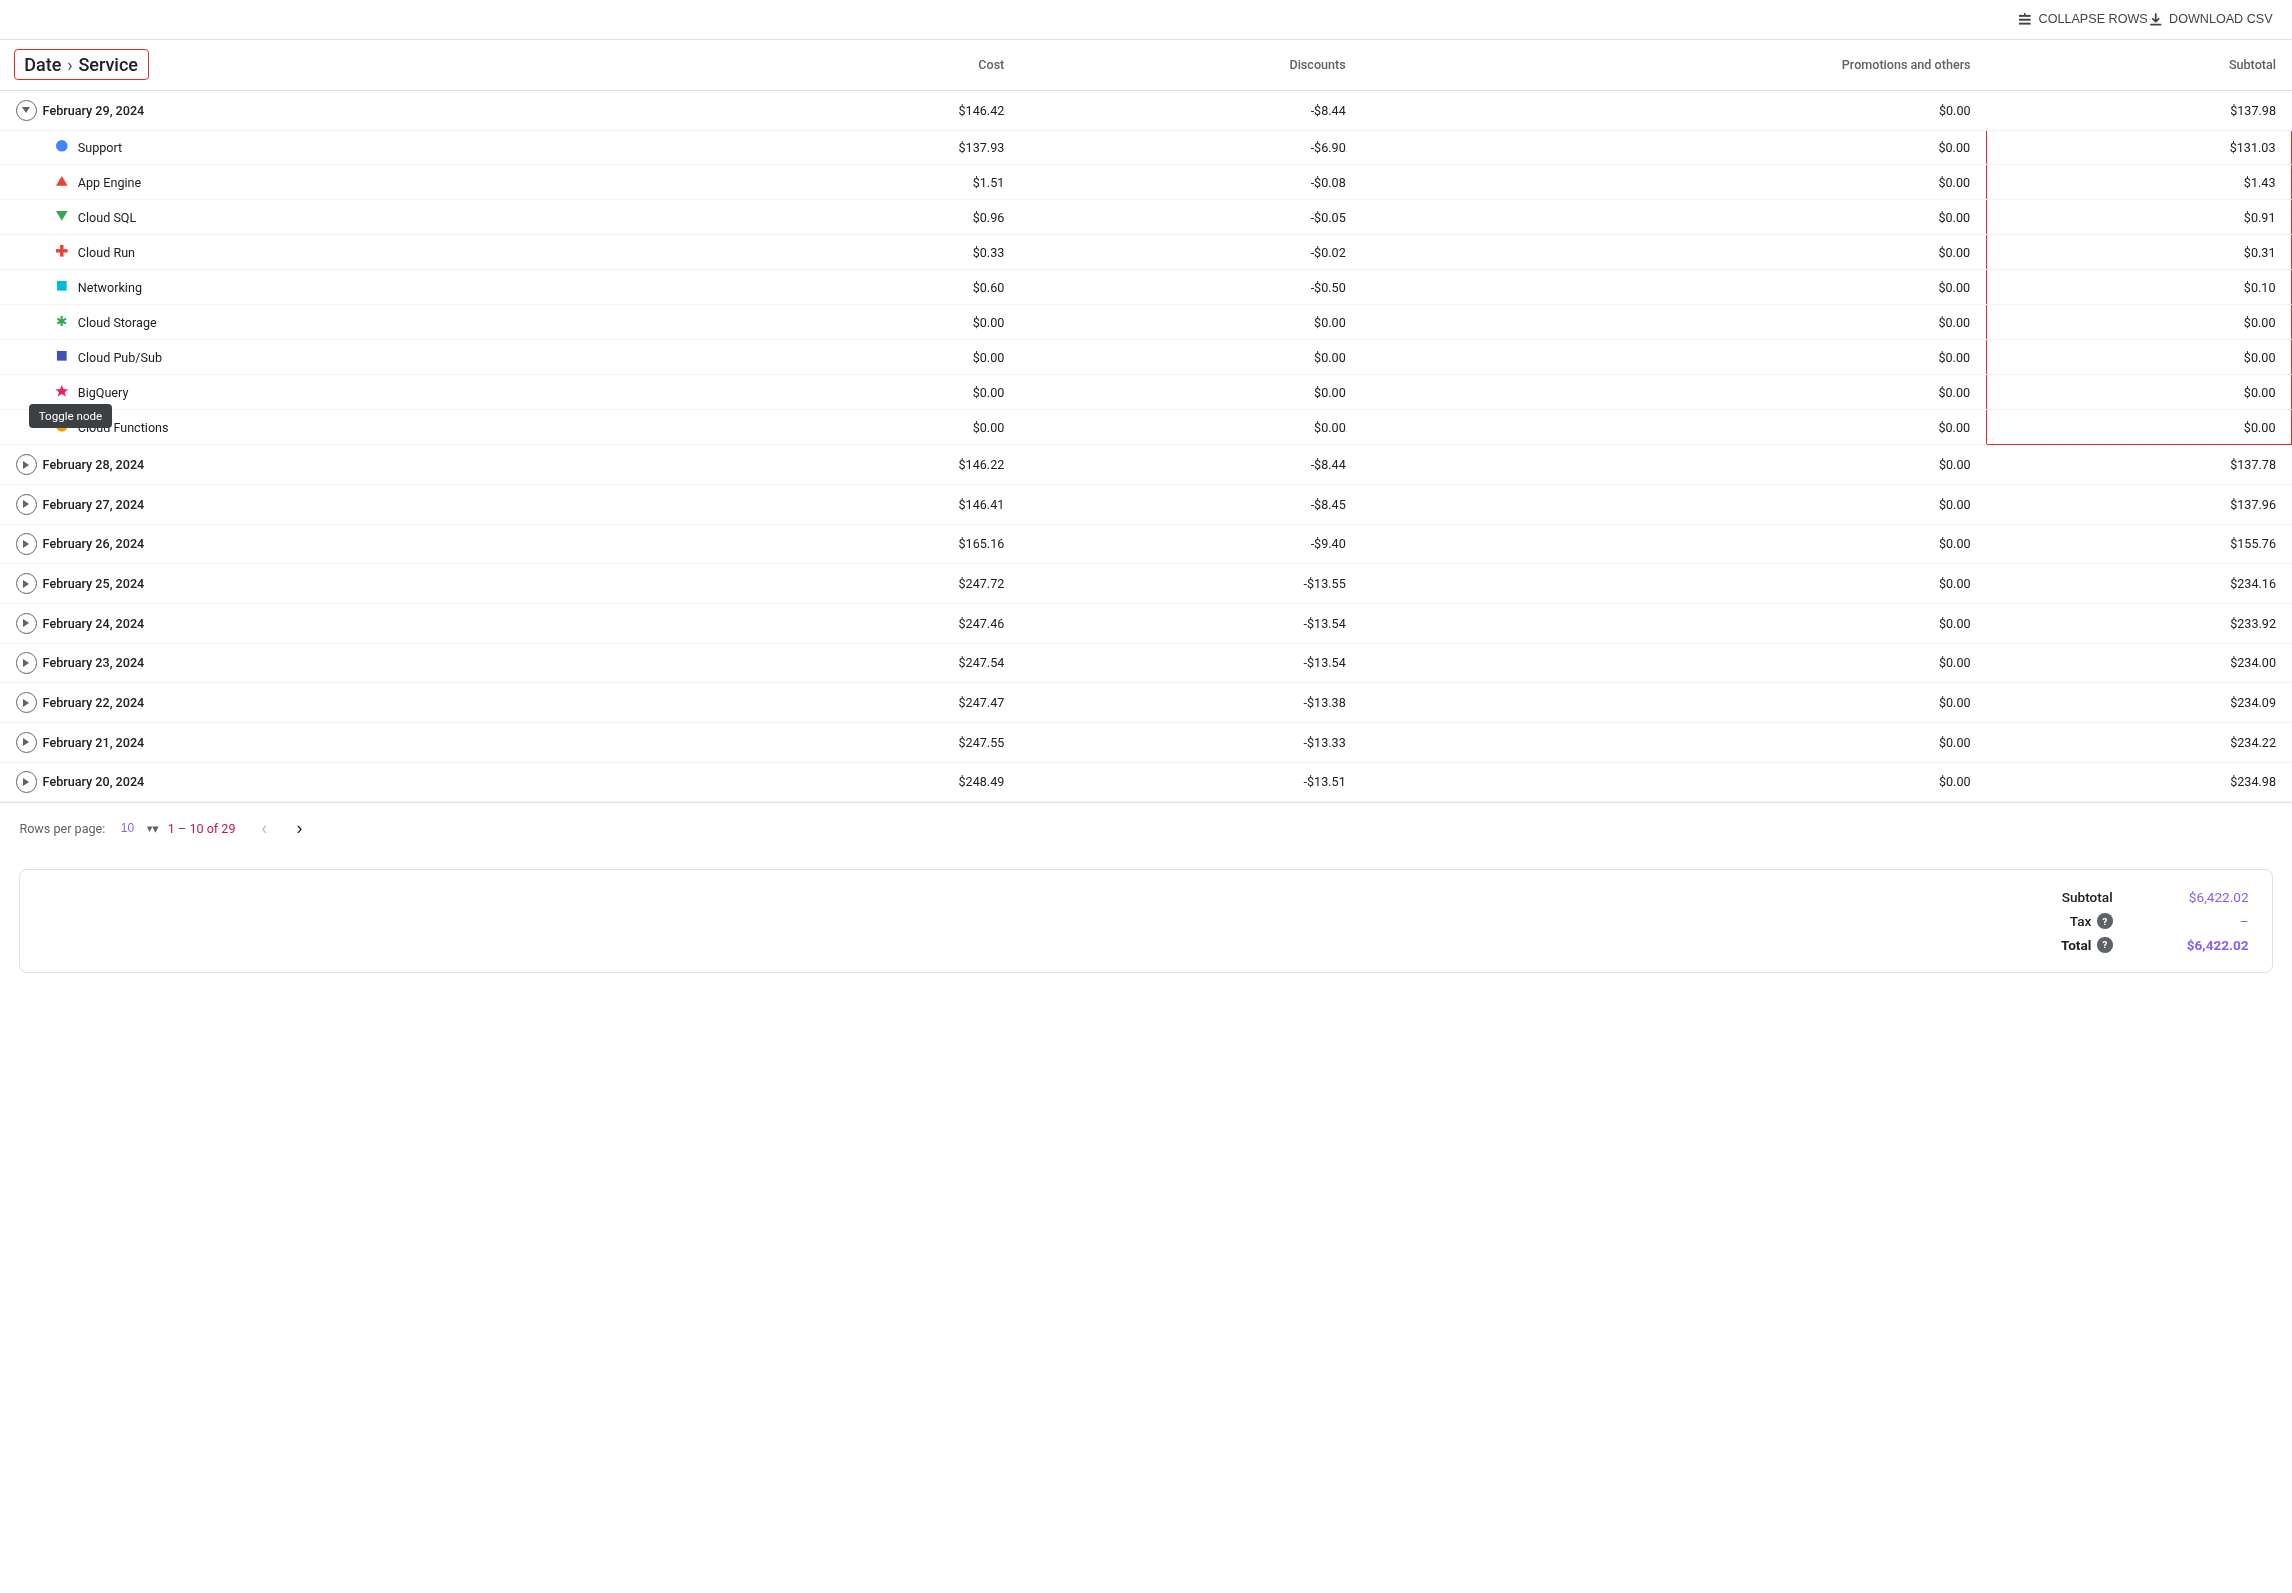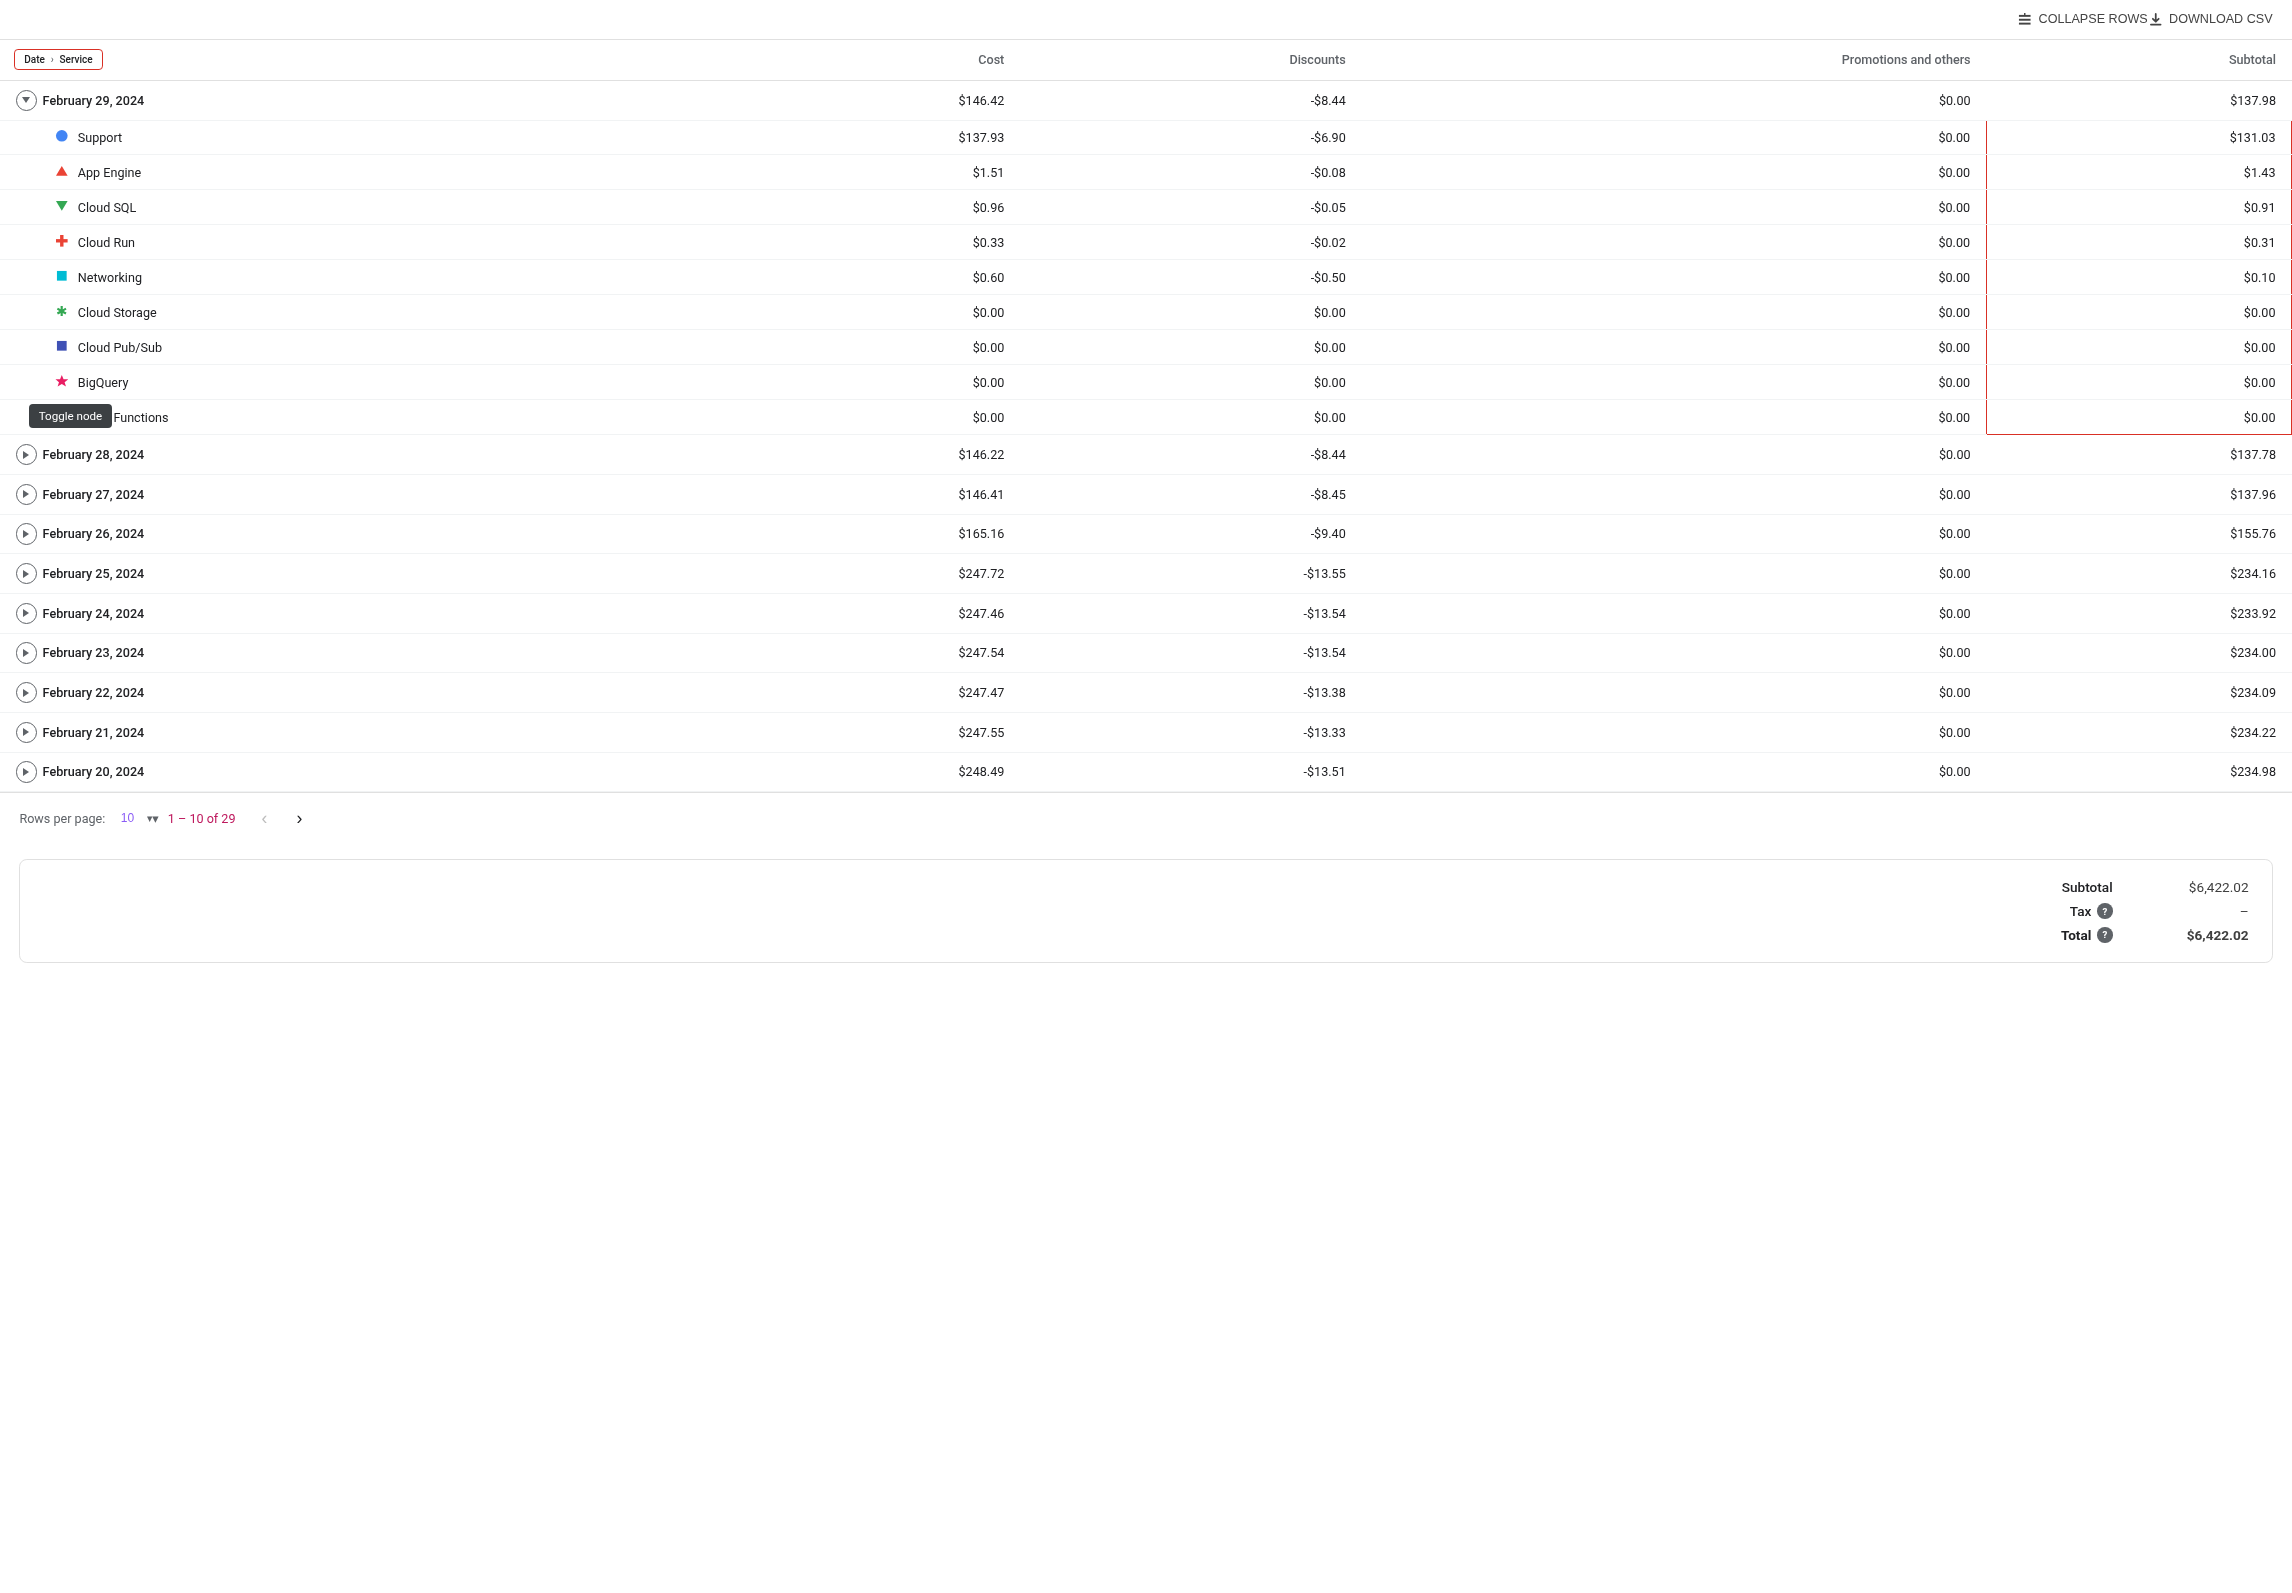--- a/index.html
+++ b/index.html
@@ -124,21 +124,21 @@
     .service-row td {
       background: #fff;
     }
 
     .breadcrumb-box {
       display: inline-flex;
       align-items: center;
       border: 1.5px solid #d93025;
       border-radius: 3.9px;
       padding: 3.9px 9.7px;
-      font-size: 10px;
+      font-size: 18px;
       font-weight: 500;
       color: #202124;
       gap: 3.9px;
     }
 
     .breadcrumb-separator {
       color: #5f6368;
       margin: 0 1.9px;
     }
 
@@ -231,21 +231,21 @@
       align-items: center;
       gap: 5.8px;
       min-width: 78px;
       justify-content: flex-end;
     }
 
     .summary-value {
       min-width: 97px;
       text-align: right;
       font-weight: 400;
-      color: #404040;
+      color: #8b5cf6;
     }
 
     .info-icon {
       width: 15.5px;
       height: 15.5px;
       border-radius: 50%;
       background: #5f6368;
       color: #fff;
       font-size: 9.7px;
       display: inline-flex;

